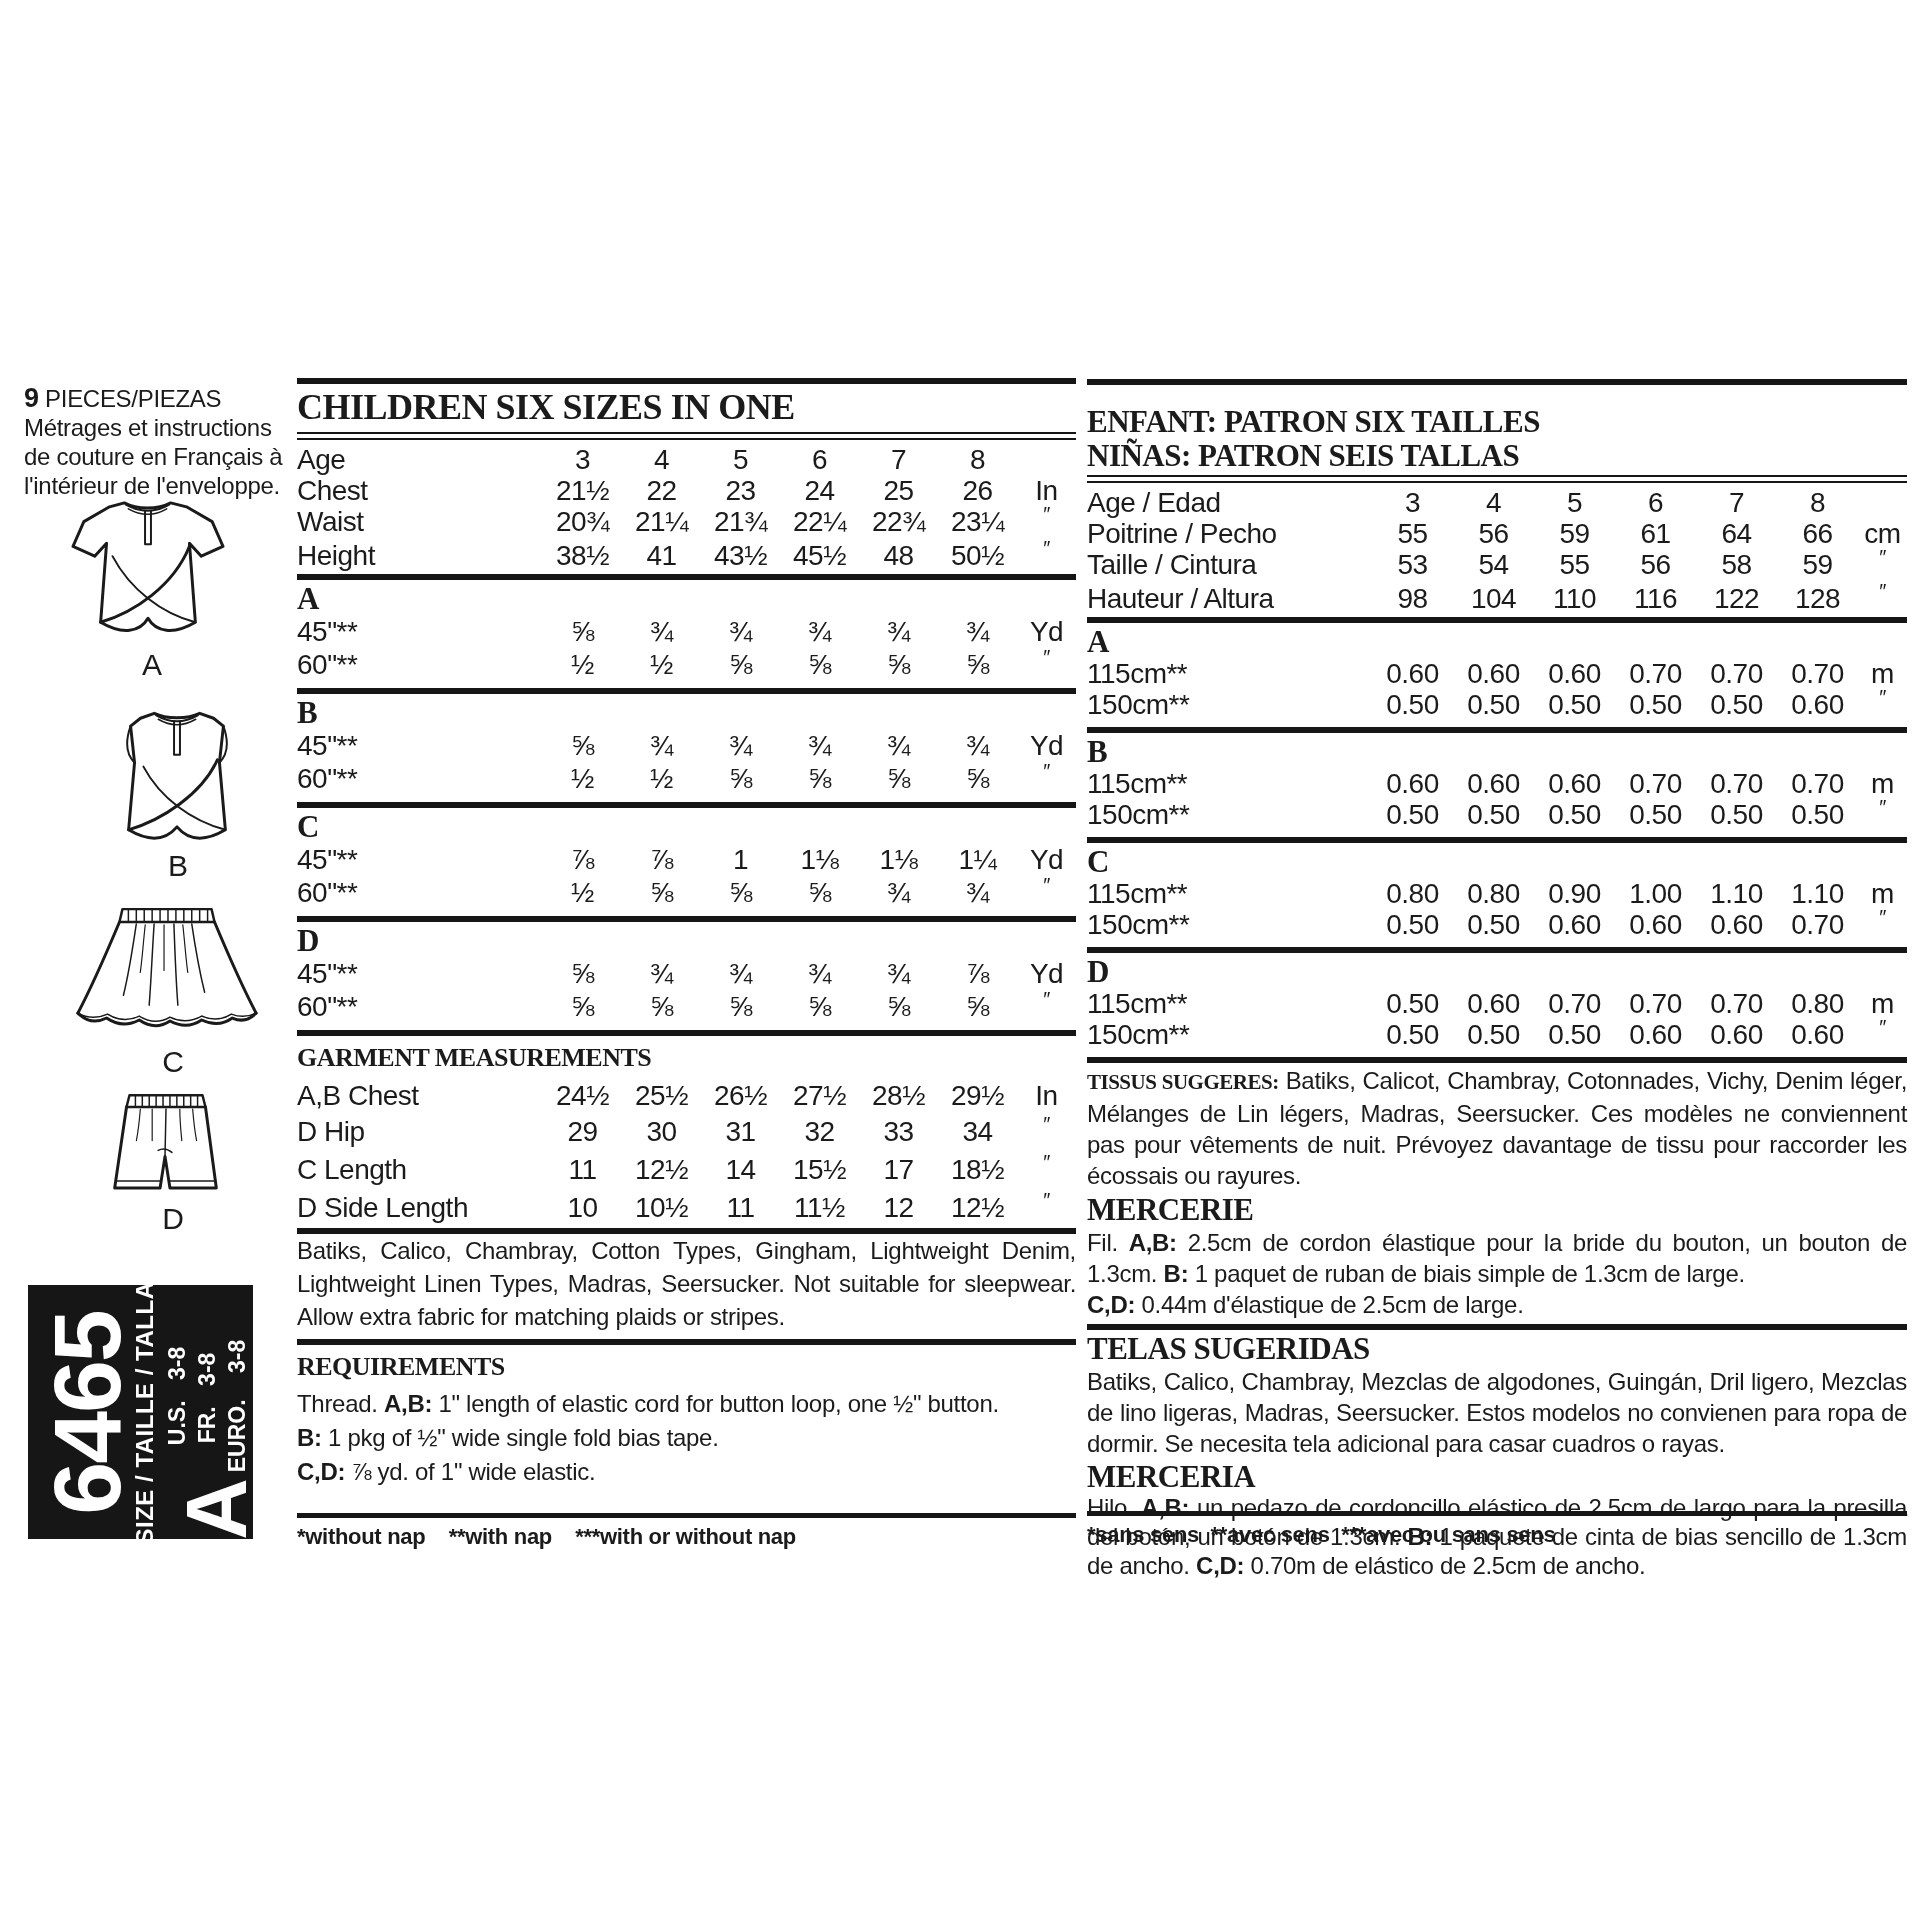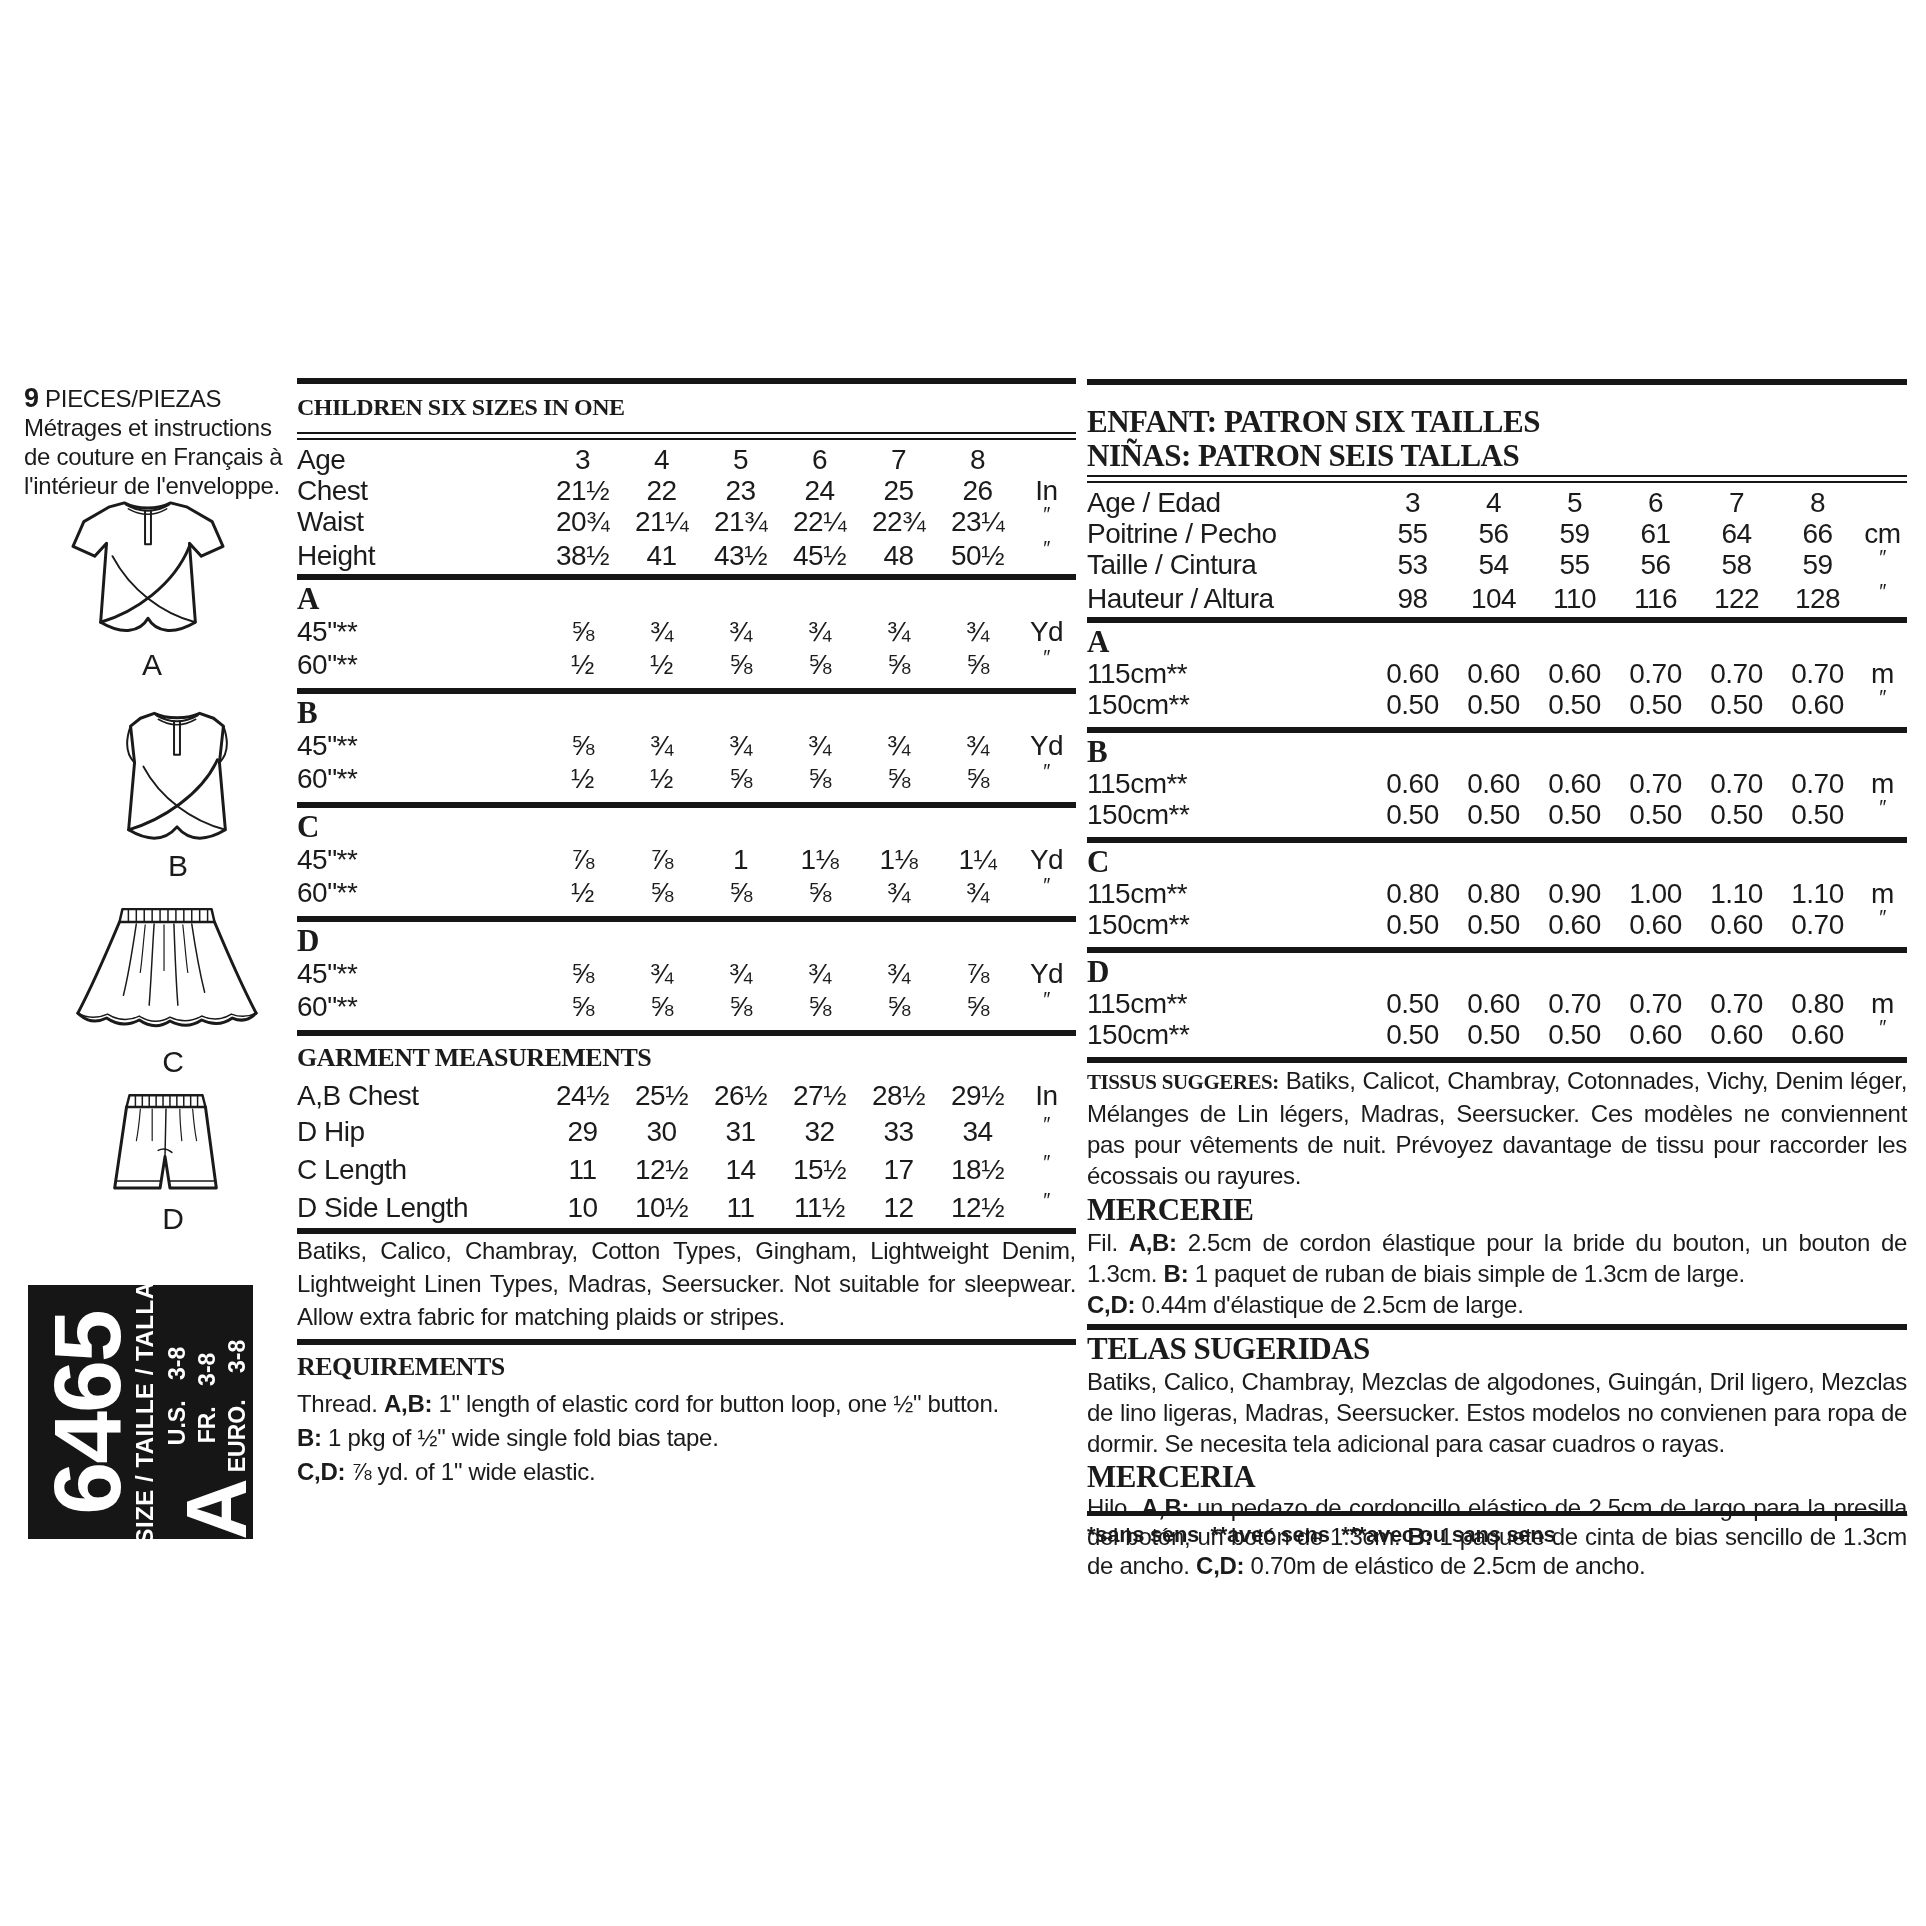--- a/index.html
+++ b/index.html
@@ -6,21 +6,21 @@
   .page{position:relative;width:1927px;height:1927px;background:#ffffff;overflow:hidden;
         font-family:"Liberation Sans",sans-serif;color:#1b1b1b;}
   
   .bar{height:6px;background:#161616;}
   .dbl{height:4px;border-top:2px solid #161616;border-bottom:2px solid #161616;margin:2px 0 4px 0;}
   
   .col{position:absolute;top:378px;}
   .col-en{left:297px;width:779px;}
   .col-intl{left:1087px;width:820px;top:379px;}
   h1,h2,h3,p{margin:0;}
-  .h-title{font-family:"Liberation Serif",serif;font-weight:bold;font-size:24px;line-height:46px;letter-spacing:-0.5px;}
+  .h-title{font-family:"Liberation Serif",serif;font-weight:bold;font-size:36px;line-height:46px;letter-spacing:-0.5px;}
   .h-title2{font-family:"Liberation Serif",serif;font-weight:bold;font-size:26px;line-height:40px;margin-top:2px;letter-spacing:-0.5px;}
   .h-letter{font-family:"Liberation Serif",serif;font-weight:bold;font-size:31px;line-height:33px;margin-top:2px;}
   .trow{display:grid;align-items:baseline;}
   .col-en .trow{grid-template-columns:246px 79px 79px 79px 79px 79px 79px 1fr;line-height:31px;}
   .col-en .sect .trow{line-height:33px;}
   .col-en .gm .trow{line-height:36px;}
   .col-intl .trow{grid-template-columns:285px 81px 81px 81px 81px 81px 81px 1fr;line-height:31px;}
   .trow span{font-size:28px;letter-spacing:-0.5px;}
   .c-label{text-align:left;}
   .c-val{text-align:center;}
@@ -492,19 +492,23 @@
     <p class="body just" style="line-height:31px;"><span>Fil. </span><span class="b">A,B:</span><span> 2.5cm de cordon élastique pour la bride du bouton, un bouton de 1.3cm. </span><span class="b">B:</span><span> 1 paquet de ruban de biais simple de 1.3cm de large.</span></p>
     <p class="body" style="line-height:31px;"><span class="b">C,D:</span><span> 0.44m d'élastique de 2.5cm de large.</span></p>
     <div class="bar mt4"></div>
 
     <h2 class="h-title2" style="font-size:31px;line-height:34px;">TELAS SUGERIDAS</h2>
     <p class="body just" style="line-height:31px;">Batiks, Calico, Chambray, Mezclas de algodones, Guingán, Dril ligero, Mezclas de lino ligeras, Madras, Seersucker. Estos modelos no convienen para ropa de dormir. Se necesita tela adicional para casar cuadros o rayas.</p>
     <h2 class="h-title2" style="font-size:31px;line-height:32px;">MERCERIA</h2>
     <p class="body just" style="line-height:29px;font-size:24px;"><span>Hilo. </span><span class="b">A,B:</span><span> un pedazo de cordoncillo elástico de 2.5cm de largo para la presilla del botón, un botón de 1.3cm. </span><span class="b">B:</span><span> 1 paquete de cinta de bias sencillo de 1.3cm de ancho. </span><span class="b">C,D:</span><span> 0.70m de elástico de 2.5cm de ancho.</span></p>
   </section>
 
+  <div class="footnote" style="left:297px;top:1513px;width:779px;">
+    <div class="fn-rule"></div>
+    <div class="fn-text">*without nap    **with nap    ***with or without nap</div>
+  </div>
   <div class="footnote" style="left:1087px;top:1511px;width:820px;">
     <div class="fn-rule"></div>
     <div class="fn-text">*sans sens  **avec sens  ***avec ou sans sens</div>
   </div>
 
 </div>
 
 
 </body></html>

